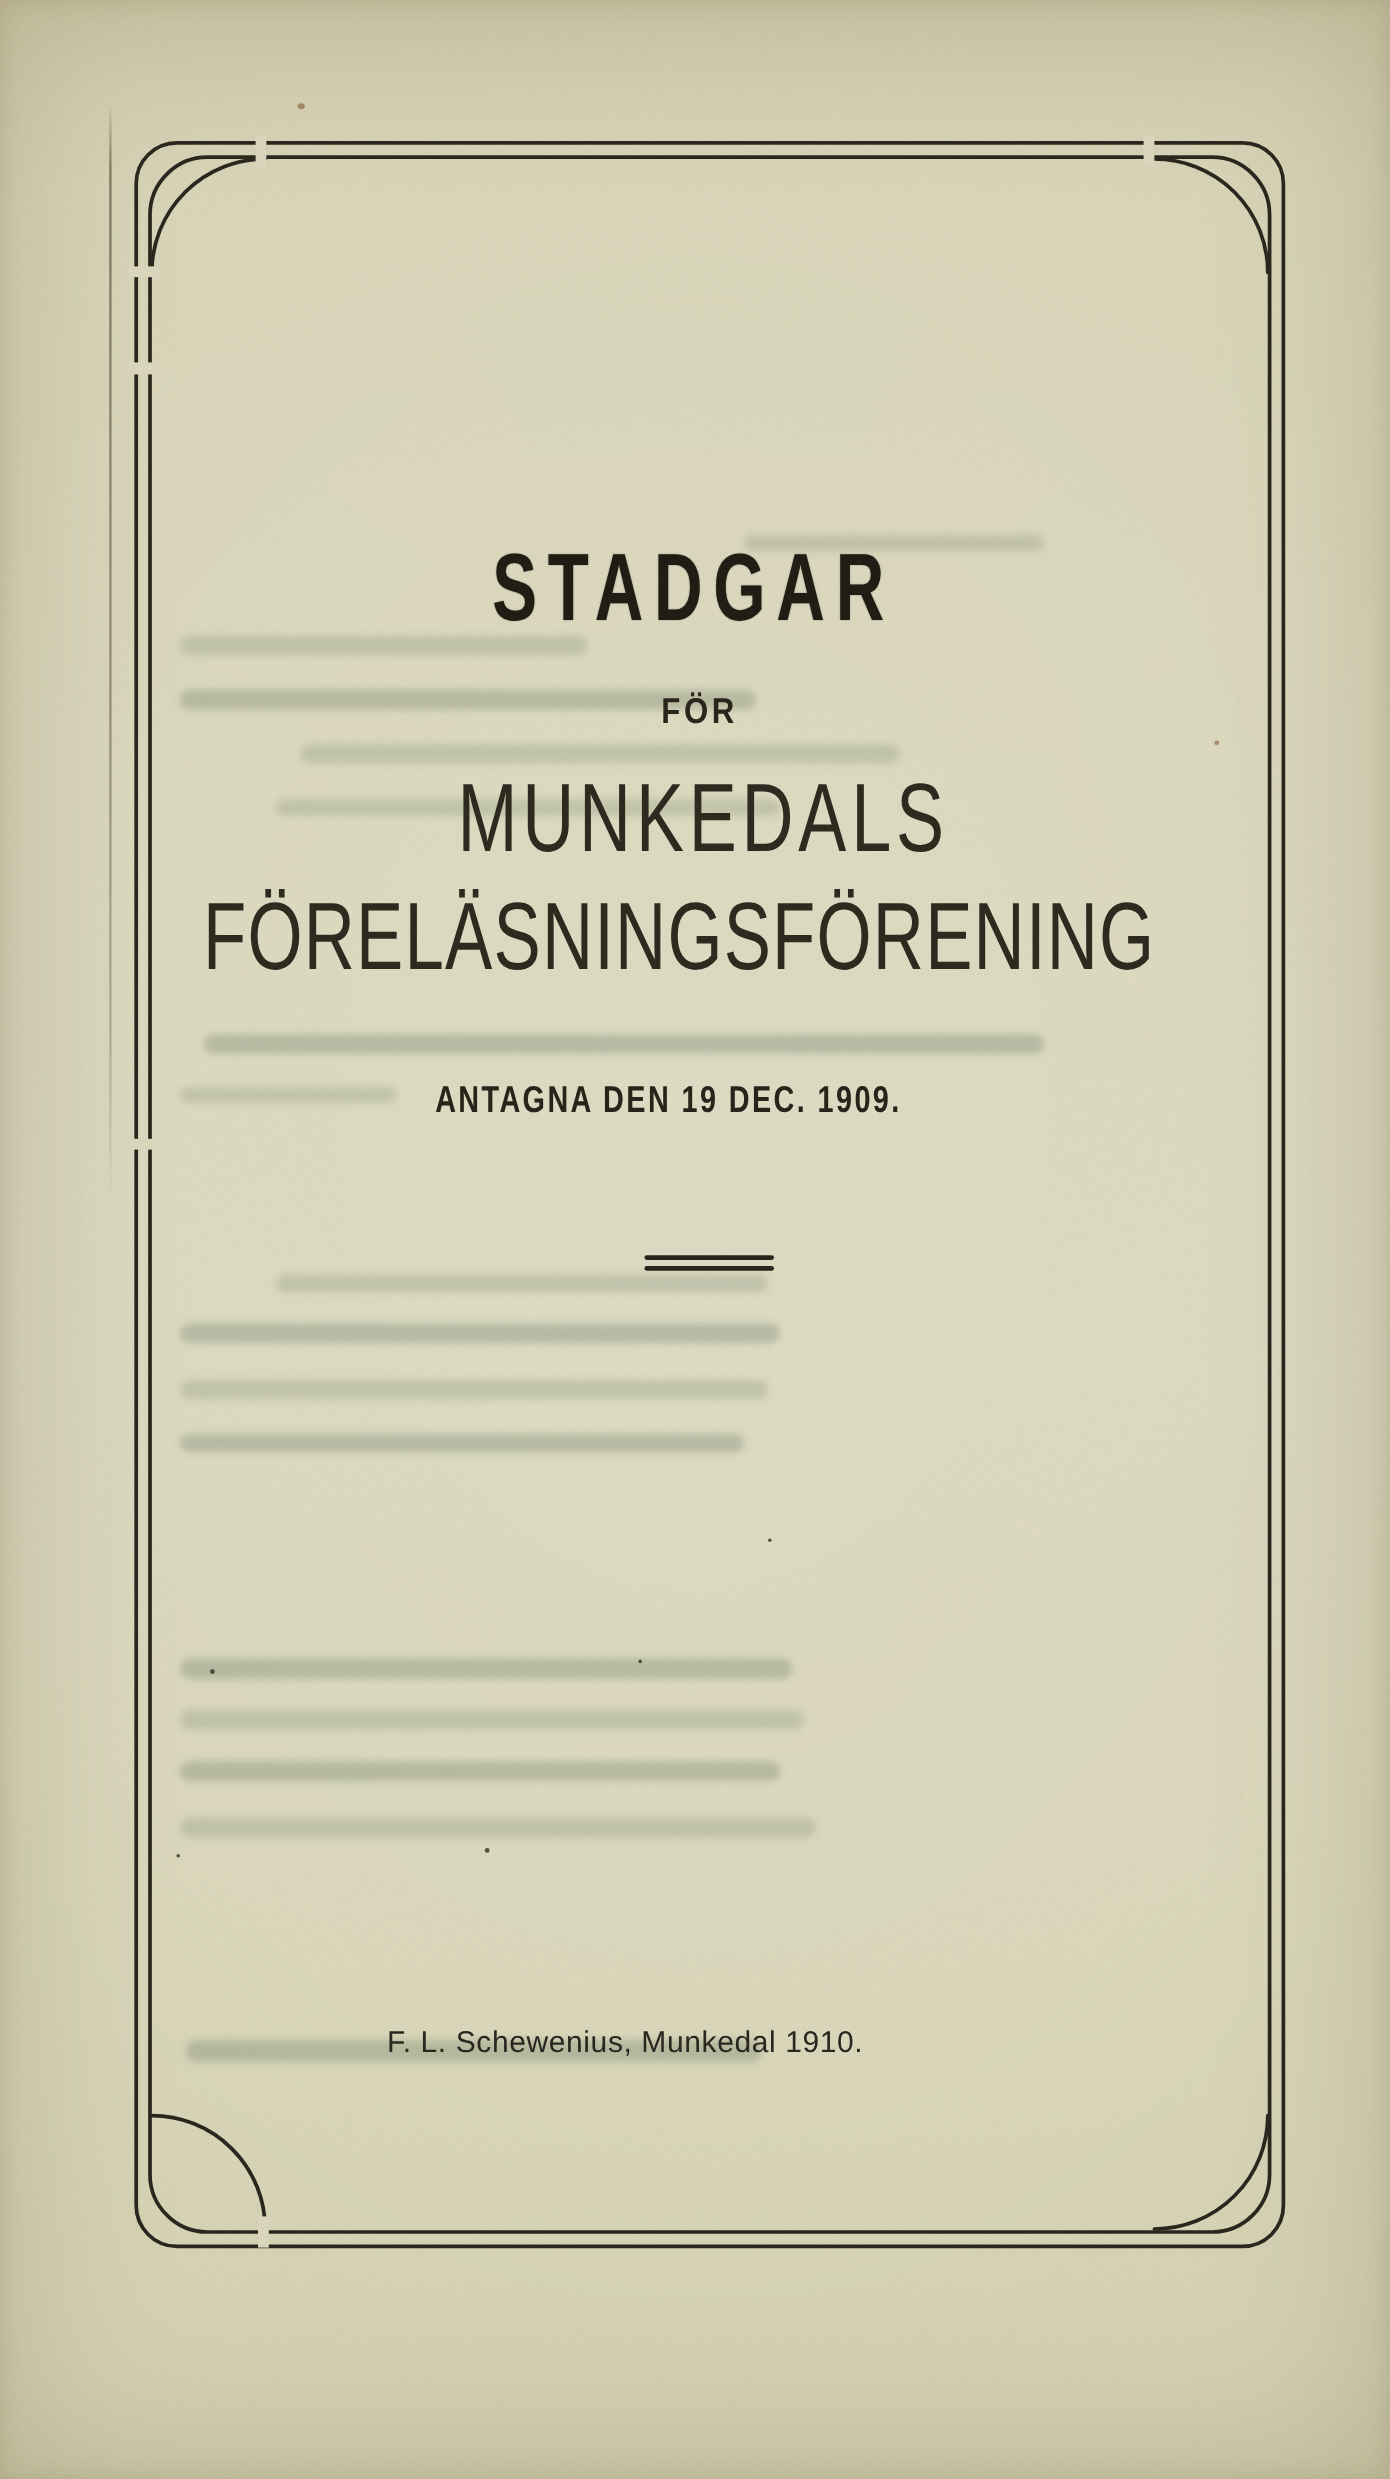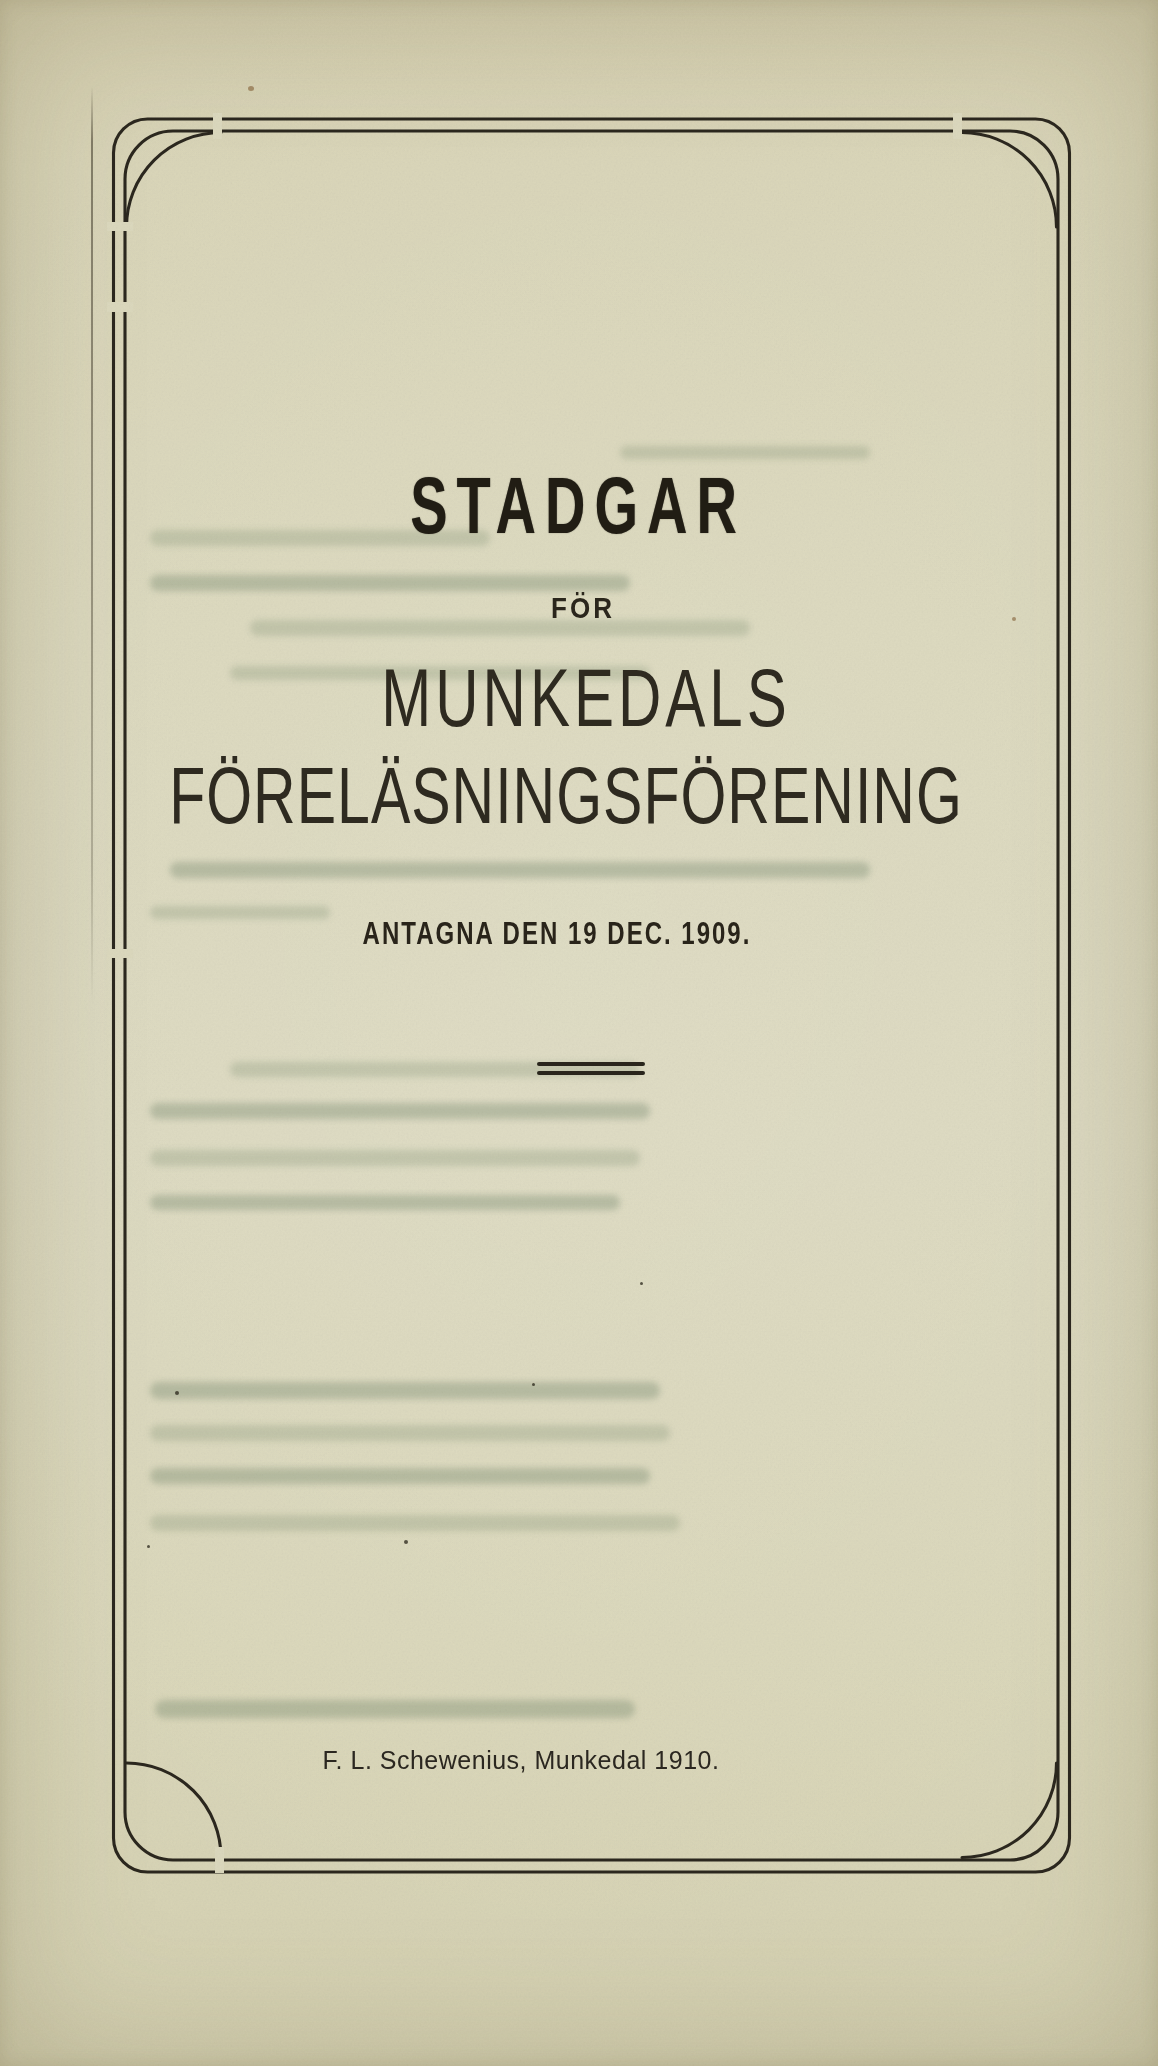--- a/index.html
+++ b/index.html
@@ -27,21 +27,21 @@
   
   .crease {
     position: absolute; left: 91px; top: 86px; width: 2px; height: 918px;
     background: linear-gradient(to bottom, rgba(60,54,38,0) 0%, rgba(60,54,38,0.55) 6%, rgba(60,54,38,0.42) 55%, rgba(60,54,38,0.25) 85%, rgba(60,54,38,0) 100%);
   }
 
   
   .frame-svg { position: absolute; left: 0; top: 0; }
 
   
-  .title-block { position: absolute; left: 118px; top: 16px; width: 920px; height: 1704px; }
+  .title-block { position: absolute; left: 118px; top: 0; width: 920px; height: 1704px; }
   .tline { position: absolute; left: 0; width: 100%; text-align: center; line-height: 1; white-space: nowrap; }
 
   .t-stadgar {
     top: 450px; font-size: 56px; font-weight: 700; letter-spacing: 9px; padding-left: 9px;
     color: #211d14; transform: translateX(-9px) scaleY(1.42); transform-origin: 50% 0;
     text-shadow: 0 0 1px rgba(33,29,20,0.55);
   }
   .t-for {
     top: 577px; font-size: 26px; font-weight: 700; letter-spacing: 3px; padding-left: 3px;
     color: #2b261c; transform: translateX(2px) scaleY(1.15); transform-origin: 50% 0;
@@ -62,21 +62,21 @@
   
   .divider {
     position: absolute; top: 1046px; left: 50%; width: 108px;
     transform: translateX(-50%) translateX(13px);
   }
   .divider .bar { height: 4px; background: #29251c; border-radius: 2px; }
   .divider .bar + .bar { margin-top: 5px; }
 
   
   .imprint {
-    position: absolute; left: 118px; top: 1748px; width: 920px;
+    position: absolute; left: 118px; top: 1690px; width: 920px;
     text-align: center; font-size: 25px; font-weight: 400; letter-spacing: 0.5px;
     color: #2b2720; transform: translateX(-57px); line-height: 1;
   }
 
   .grain { position: absolute; left: 0; top: 0; mix-blend-mode: multiply; pointer-events: none; }
 </style>
 </head>
 <body>
 
 <div class="page">

